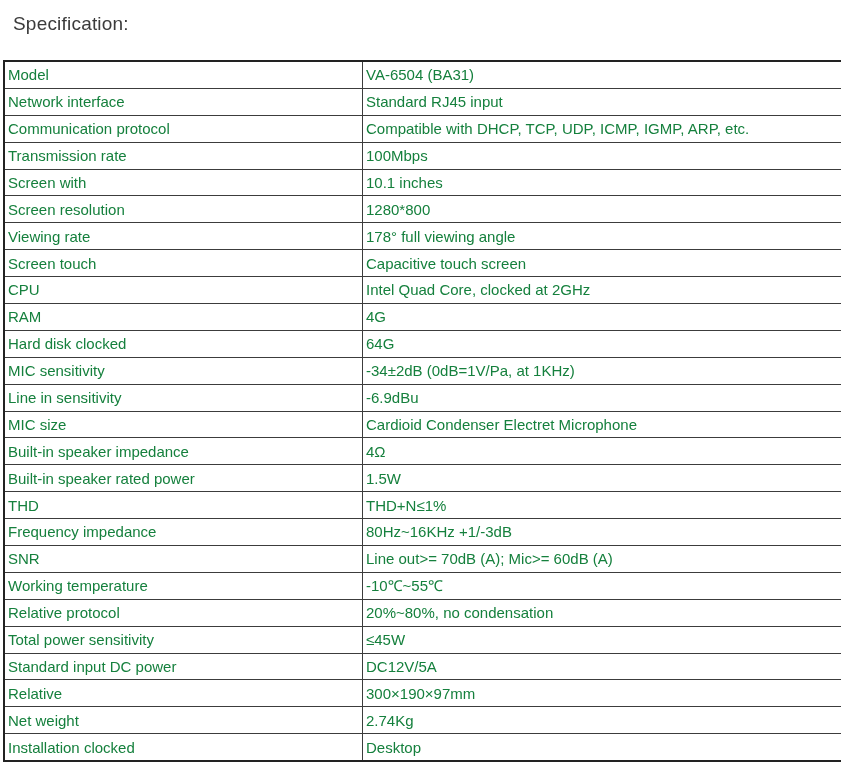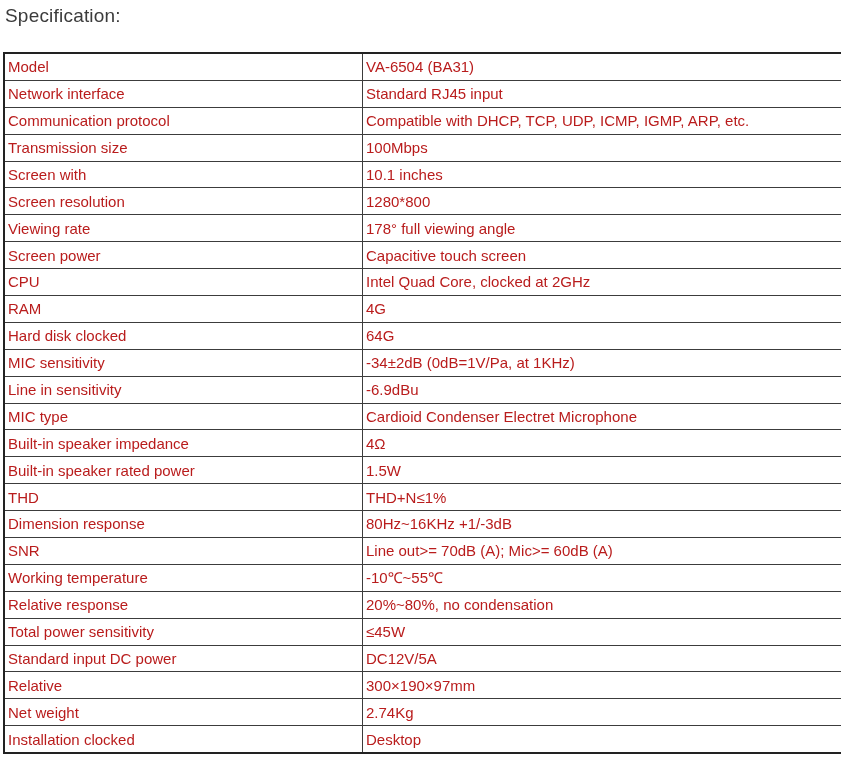--- a/index.html
+++ b/index.html
@@ -12,37 +12,37 @@
     width: 841px;
     height: 782px;
     background: #ffffff;
     box-sizing: border-box;
     overflow: hidden;
   }
   .page-title {
     font-size: 19px;
     font-weight: 400;
     color: #3b3b3b;
-    margin: 0;
+    margin: 8px;
     padding: 5px 0 0 5px;
     letter-spacing: 0.2px;
   }
   table.spec-table {
     border-collapse: collapse;
     table-layout: fixed;
     width: 835px;
     margin: 25px 0 0 3px;
     border: 2px solid #222222;
   }
   table.spec-table td {
     border: 1px solid #3c3c3c;
     height: 25.9px;
     font-size: 15px;
     line-height: 1.15;
-    color: #b91c1c;
+    color: #15803d;
     padding: 0 2px 0 3px;
     white-space: nowrap;
     overflow: hidden;
     vertical-align: middle;
     background: #ffffff;
   }
   td.col-label { width: 352px; }
   td.col-value { width: 479px; }
 </style>
 </head>
@@ -59,37 +59,37 @@
   </tr>
         <tr>
     <td class="col-label">Network interface</td>
     <td class="col-value">Standard RJ45 input</td>
   </tr>
         <tr>
     <td class="col-label">Communication protocol</td>
     <td class="col-value">Compatible with DHCP, TCP, UDP, ICMP, IGMP, ARP, etc.</td>
   </tr>
         <tr>
-    <td class="col-label">Transmission size</td>
+    <td class="col-label">Transmission rate</td>
     <td class="col-value">100Mbps</td>
   </tr>
         <tr>
     <td class="col-label">Screen with</td>
     <td class="col-value">10.1 inches</td>
   </tr>
         <tr>
     <td class="col-label">Screen resolution</td>
     <td class="col-value">1280*800</td>
   </tr>
         <tr>
     <td class="col-label">Viewing rate</td>
     <td class="col-value">178° full viewing angle</td>
   </tr>
         <tr>
-    <td class="col-label">Screen power</td>
+    <td class="col-label">Screen touch</td>
     <td class="col-value">Capacitive touch screen</td>
   </tr>
         <tr>
     <td class="col-label">CPU</td>
     <td class="col-value">Intel Quad Core, clocked at 2GHz</td>
   </tr>
         <tr>
     <td class="col-label">RAM</td>
     <td class="col-value">4G</td>
   </tr>
@@ -99,49 +99,49 @@
   </tr>
         <tr>
     <td class="col-label">MIC sensitivity</td>
     <td class="col-value">-34±2dB (0dB=1V/Pa, at 1KHz)</td>
   </tr>
         <tr>
     <td class="col-label">Line in sensitivity</td>
     <td class="col-value">-6.9dBu</td>
   </tr>
         <tr>
-    <td class="col-label">MIC type</td>
+    <td class="col-label">MIC size</td>
     <td class="col-value">Cardioid Condenser Electret Microphone</td>
   </tr>
         <tr>
     <td class="col-label">Built-in speaker impedance</td>
     <td class="col-value">4Ω</td>
   </tr>
         <tr>
     <td class="col-label">Built-in speaker rated power</td>
     <td class="col-value">1.5W</td>
   </tr>
         <tr>
     <td class="col-label">THD</td>
     <td class="col-value">THD+N≤1%</td>
   </tr>
         <tr>
-    <td class="col-label">Dimension response</td>
+    <td class="col-label">Frequency impedance</td>
     <td class="col-value">80Hz~16KHz +1/-3dB</td>
   </tr>
         <tr>
     <td class="col-label">SNR</td>
     <td class="col-value">Line out&gt;= 70dB (A); Mic&gt;= 60dB (A)</td>
   </tr>
         <tr>
     <td class="col-label">Working temperature</td>
     <td class="col-value">-10℃~55℃</td>
   </tr>
         <tr>
-    <td class="col-label">Relative response</td>
+    <td class="col-label">Relative protocol</td>
     <td class="col-value">20%~80%, no condensation</td>
   </tr>
         <tr>
     <td class="col-label">Total power sensitivity</td>
     <td class="col-value">≤45W</td>
   </tr>
         <tr>
     <td class="col-label">Standard input DC power</td>
     <td class="col-value">DC12V/5A</td>
   </tr>

